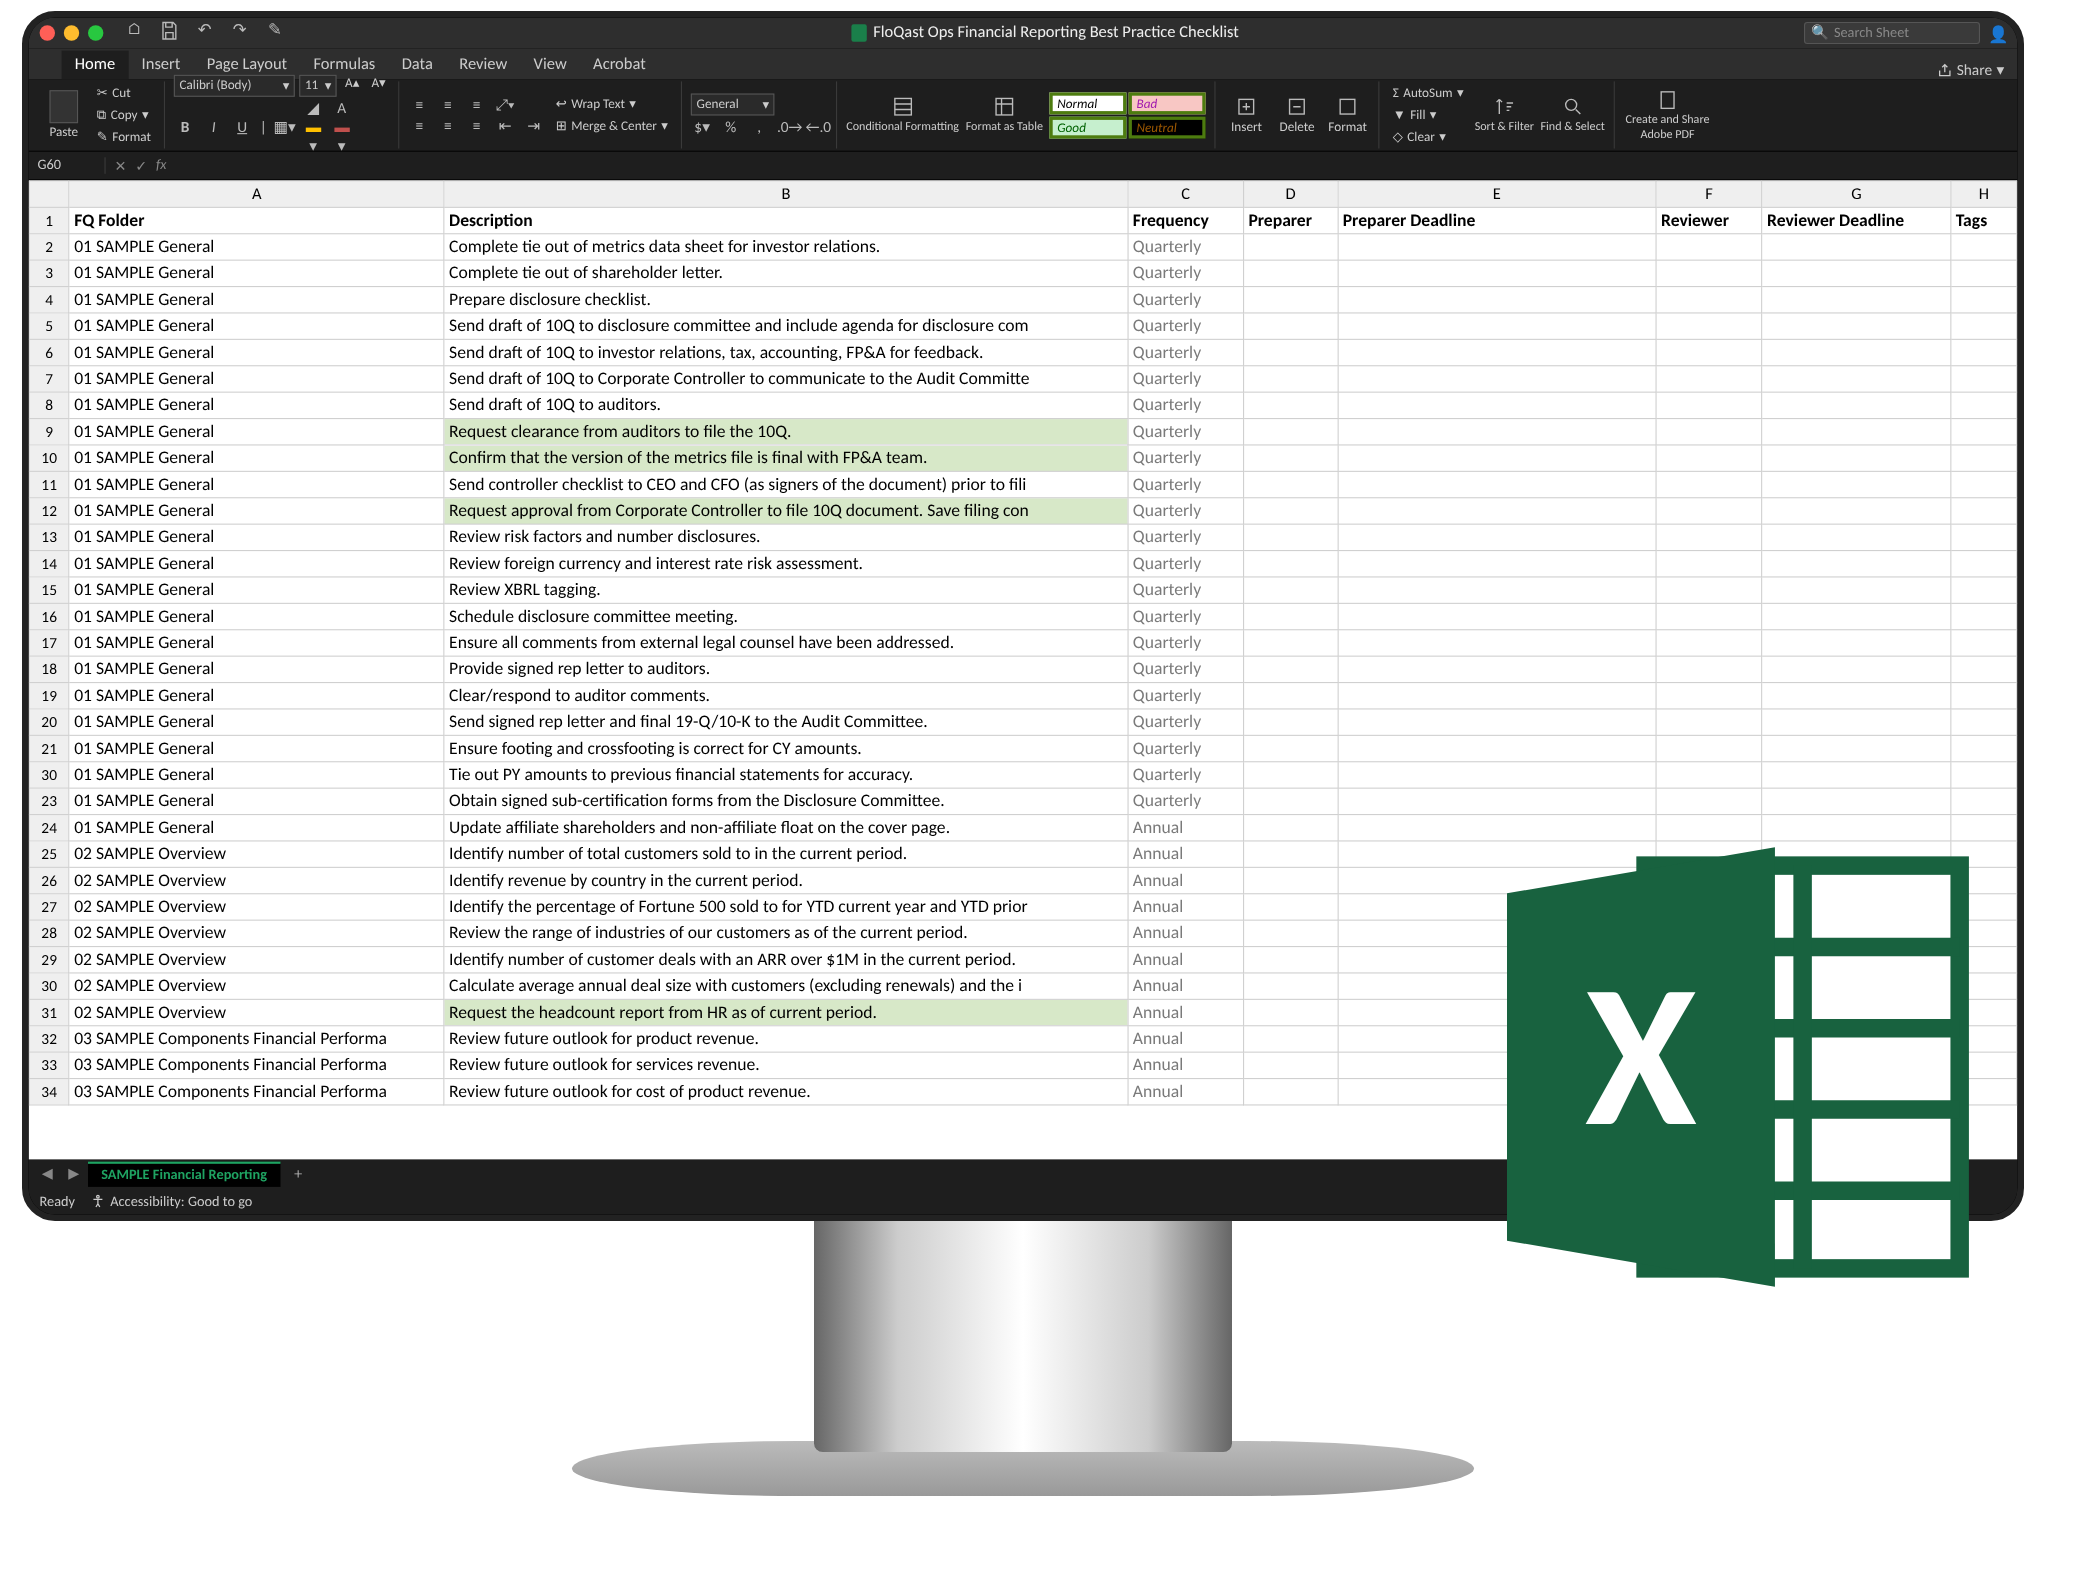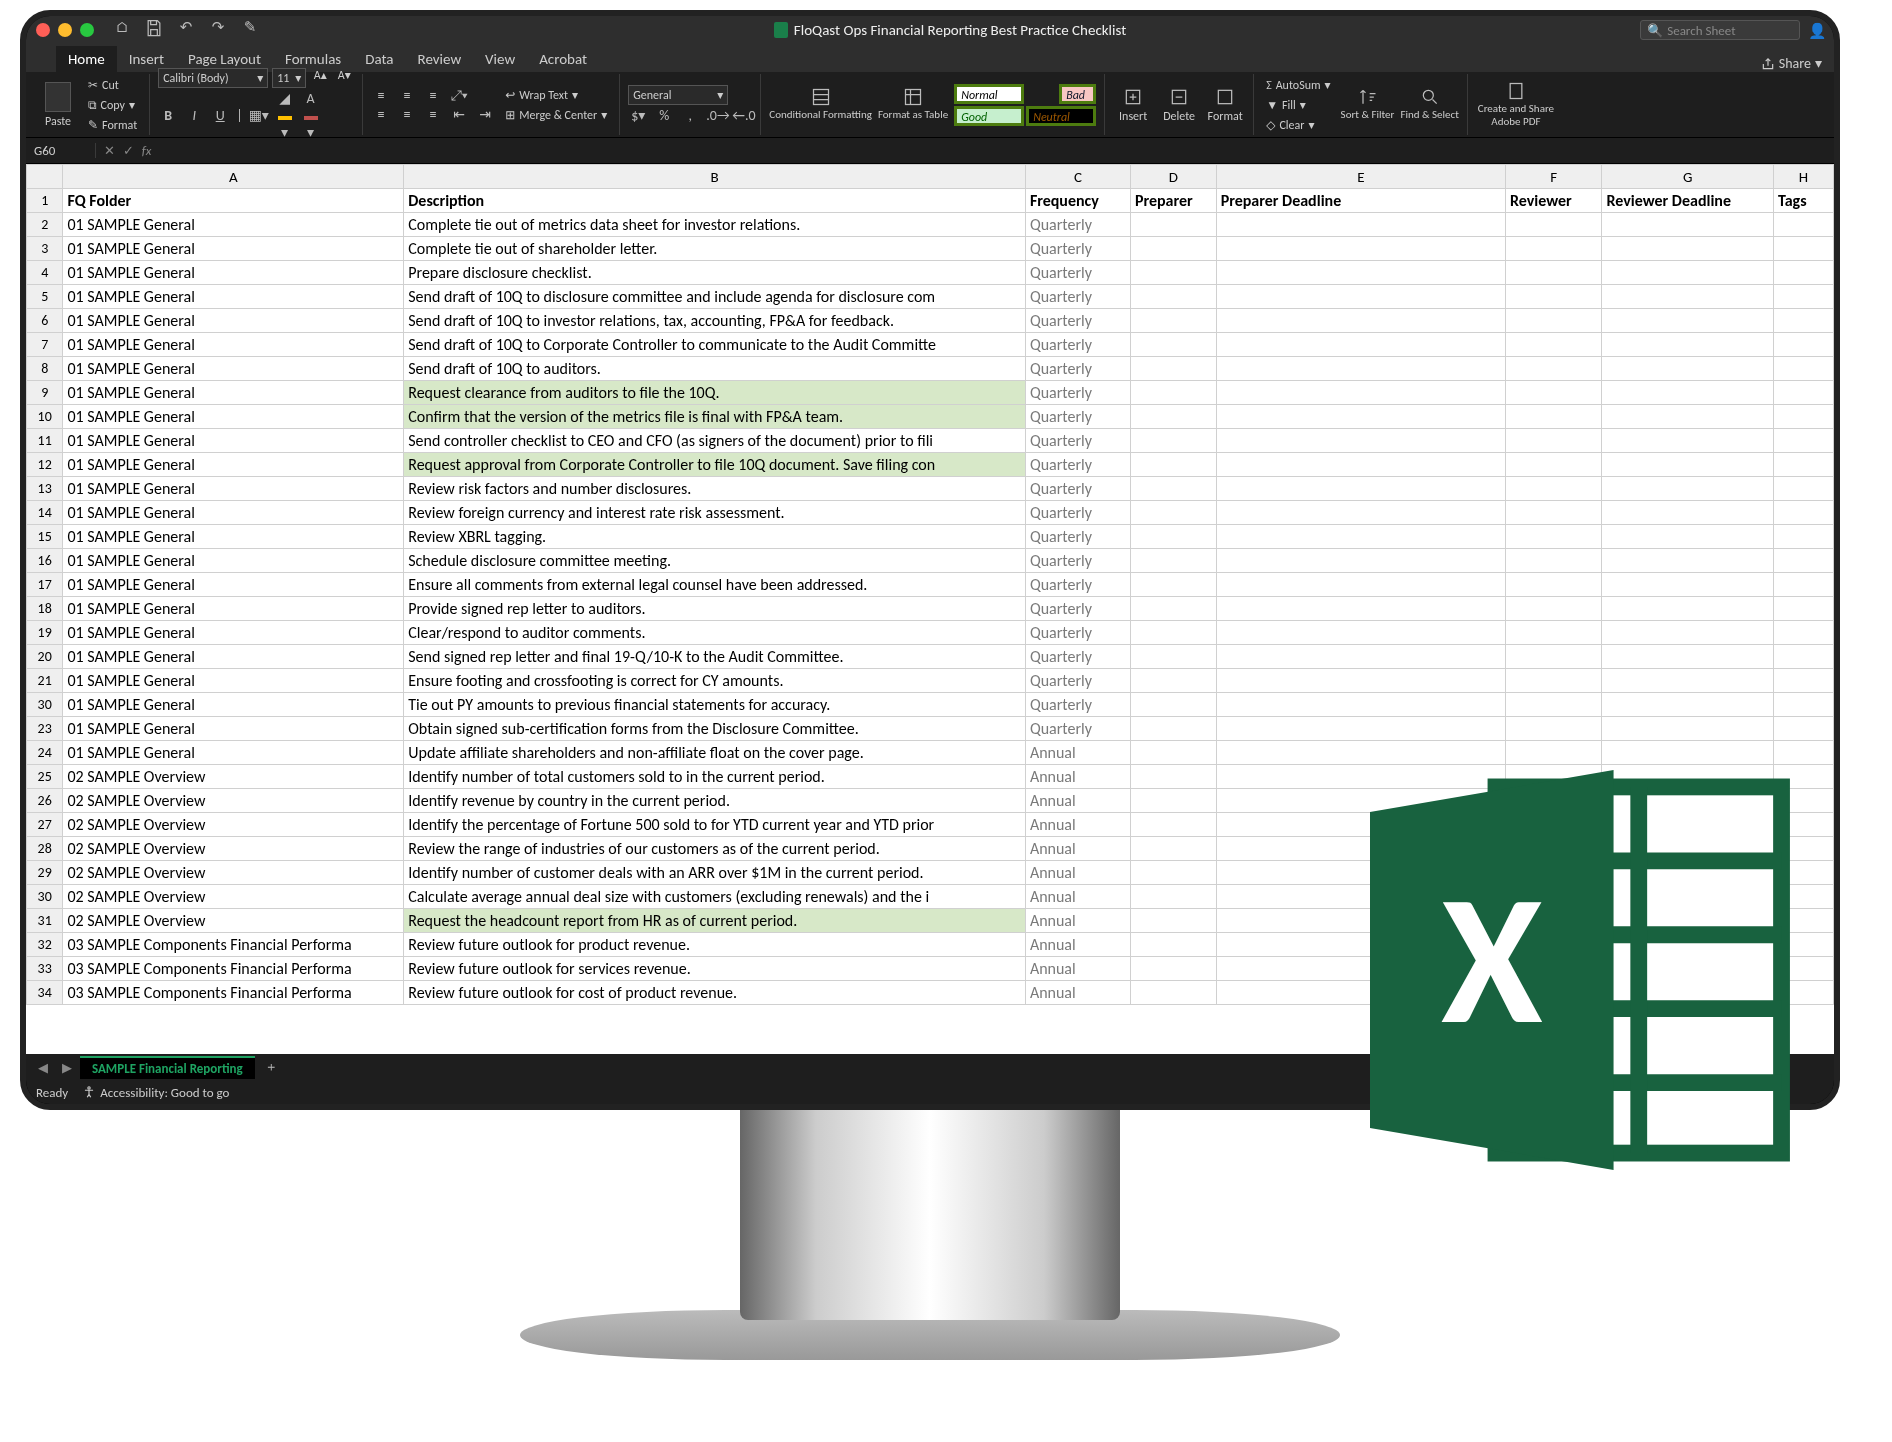--- a/index.html
+++ b/index.html
@@ -24,28 +24,28 @@
   .share { margin-left: auto; padding-right: 12px; font-size: 14px; display: flex; align-items: center; gap: 4px; }
   .share svg { width: 14px; height: 14px; }
   
   .ribbon { height: 66px; background: #1e1e1e; border-bottom: 1px solid #000; display: flex; align-items: stretch; font-size: 12px; color: #ccc; padding: 2px 4px; }
   .rgroup { display: flex; align-items: center; padding: 0 8px; border-right: 1px solid #3a3a3a; gap: 6px; }
   .rcol { display: flex; flex-direction: column; gap: 2px; font-size: 12px; }
   .btnv { display: flex; flex-direction: column; align-items: center; justify-content: center; gap: 2px; font-size: 12px; color: #ccc; min-width: 40px; }
   .btnbox { display: flex; align-items: center; gap: 4px; height: 18px; padding: 0 4px; }
   .picon { width: 26px; height: 30px; background: #333; border: 1px solid #555; }
   .dropsel { background: #2a2a2a; border: 1px solid #555; color: #ccc; font-size: 12px; height: 20px; padding: 0 4px; display: flex; align-items: center; justify-content: space-between; }
-  .fontname { width: 110px; } .fontsize { width: 34px; } .numfmt { width: 100px; }
+  .fontname { width: 110px; } .fontsize { width: 34px; } .numfmt { width: 76px; }
   .iconrow { display: flex; gap: 6px; align-items: center; color: #bbb; font-size: 14px; }
   .iconbtn { width: 20px; text-align: center; }
   .swatch { width: 14px; height: 4px; display: inline-block; }
   .swatch.red2 { background: #c0504d; } .swatch.yellow2 { background: #ffc000; }
   .cellstyles { display: grid; grid-template-columns: 70px 70px; grid-template-rows: 20px 20px; gap: 2px; font-size: 12px; }
   .cst { border: 3px solid #4d7c0f; padding: 1px 4px; background: #fff; color: #000; font-style: italic; }
-  .cst.bad { background: #f8c7c4; color: #0f172a; margin-left: 33px; }
+  .cst.bad { background: #f8c7c4; color: #a21caf; }
   .cst.good { background: #c6efce; color: #006100; }
   .cst.neutral { background: #000000; color: #9c5700; }
   svg.ic { width: 20px; height: 20px; fill: none; stroke: #bbb; stroke-width: 1.5; }
   
   .fbar { height: 26px; background: #1e1e1e; display: flex; align-items: center; border-bottom: 1px solid #000; font-size: 13px; color: #ccc; }
   .namebox { width: 70px; padding: 0 8px; border-right: 1px solid #3a3a3a; }
   .fbtns { display: flex; gap: 8px; padding: 0 8px; color: #888; }
   .fx { font-style: italic; }
   .fedit { flex: 1; padding: 0 6px; }
   

